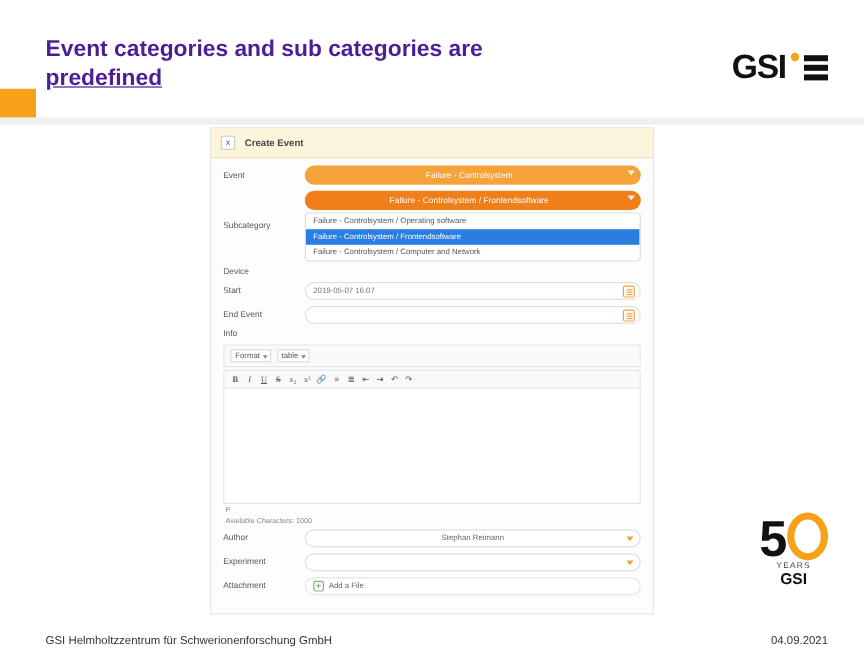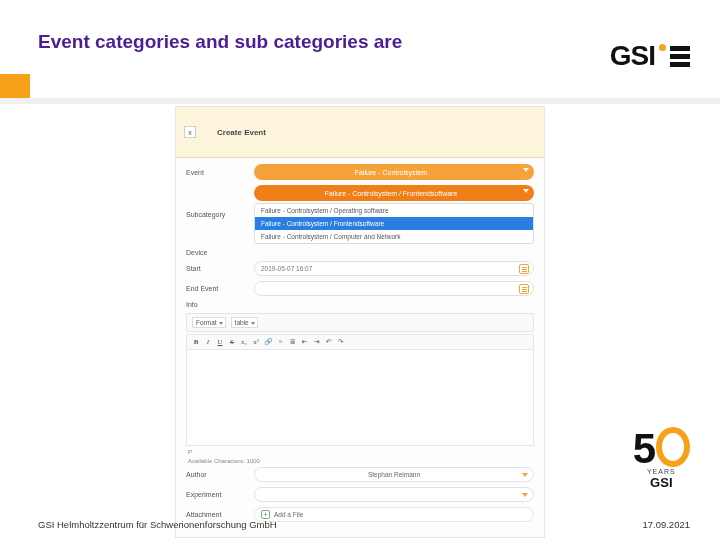--- a/index.html
+++ b/index.html
@@ -13,26 +13,26 @@
   .logo-top .g { font-weight: 800; font-size: 28px; color: #111; letter-spacing: -1px; }
   .logo-top .dot { width: 7px; height: 7px; background: #F7A11A; border-radius: 50%; margin-left: 2px; margin-top: -18px; }
   .logo-top .bars { display: flex; flex-direction: column; gap: 3px; margin-left: 2px; }
   .logo-top .bars span { width: 20px; height: 5px; background: #111; display: block; }
   .logo-50 { position: absolute; right: 30px; bottom: 50px; text-align: center; }
   .logo-50 .big { font-size: 42px; font-weight: 900; color: #111; position: relative; line-height: 1; }
   .logo-50 .five { color: #111; }
   .logo-50 .zero { display: inline-block; border: 6px solid #F7A11A; border-radius: 50%; width: 34px; height: 40px; position: relative; top: 4px; }
   .logo-50 .sub { font-size: 7px; letter-spacing: 1px; color: #444; margin-top: -2px; }
   .logo-50 .gsi { font-size: 13px; font-weight: 800; color: #111; }
-  .footer { position: absolute; left: 38px; right: 30px; bottom: 10px; font-size: 9.5px; color: #333; display: flex; justify-content: space-between; }
+  .footer { position: absolute; left: 38px; right: 30px; bottom: 0; font-size: 9.5px; color: #333; display: flex; justify-content: space-between; }
   .footer .c { position: absolute; left: 50%; transform: translateX(-50%); }
 
   
   .app { position: absolute; left: 175px; top: 106px; width: 370px; background: #fcfcfc; border: 1px solid #e5e5e5; font-size: 7px; color: #555; }
-  .app-header { background: #fdf5db; border-bottom: 1px solid #e9deb5; padding: 19px 8px; display: flex; align-items: center; gap: 21px; }
+  .app-header { background: #fdf5db; border-bottom: 1px solid #e9deb5; padding: 6px 8px; display: flex; align-items: center; gap: 8px; }
   .app-header .xbtn { width: 12px; height: 12px; background: #fff; border: 1px solid #ccc; display: flex; align-items: center; justify-content: center; font-size: 7px; color: #555; }
   .app-header .ttl { font-weight: 700; color: #444; font-size: 8px; }
   .app-body { padding: 6px 10px 10px 10px; background: #fdfdfd; }
   .row { display: flex; align-items: center; margin-bottom: 5px; gap: 6px; }
   .row .lbl { width: 62px; color: #555; font-size: 7px; }
   .row .fld { flex: 1; }
   .pill { border-radius: 10px; height: 16px; display: flex; align-items: center; justify-content: center; position: relative; color: #fff; font-size: 7px; padding: 0 14px 0 8px; }
   .pill .chev { position: absolute; right: 5px; top: 4px; width: 0; height: 0; border-left: 3px solid transparent; border-right: 3px solid transparent; border-top: 4px solid rgba(255,255,255,.9); }
   .pill-orange-light { background: #f6a23a; }
   .pill-orange { background: #f07f1a; }
@@ -53,20 +53,21 @@
   .pill-white .chev2 { position: absolute; right: 5px; width: 0; height: 0; border-left: 3px solid transparent; border-right: 3px solid transparent; border-top: 4px solid #f6a23a; }
   .addfile { display: flex; align-items: center; gap: 4px; border: 1px solid #e5e5e5; border-radius: 10px; height: 15px; background: #fff; padding: 0 6px; font-size: 6.5px; color: #666; }
   .addfile .plus { width: 9px; height: 9px; border: 1px solid #8a8; color: #4a4; border-radius: 2px; display: flex; align-items: center; justify-content: center; font-size: 8px; line-height: 1; }
 </style>
 </head>
 <body>
 
 <div class="slide">
   <div class="title">
     <span>Event categories and sub categories are</span><br>
+    <u>predefined</u>
   </div>
   <div class="accent-sq"></div>
   <div class="topgrey"></div>
 
   <div class="logo-top">
     <span class="g">GSI</span>
     <span class="dot"></span>
     <span class="bars">
         <span></span>
         <span></span>
@@ -184,15 +185,15 @@
   </div>
 
   <div class="logo-50">
     <div class="big"><span class="five">5</span><span class="zero"></span></div>
     <div class="sub">YEARS</div>
     <div class="gsi">GSI</div>
   </div>
 
   <div class="footer">
     <span>GSI Helmholtzzentrum für Schwerionenforschung GmbH</span>
-    <span>17.09.2021</span>
+    <span>04.09.2021</span>
   </div>
 </div>
 
 </body></html>

